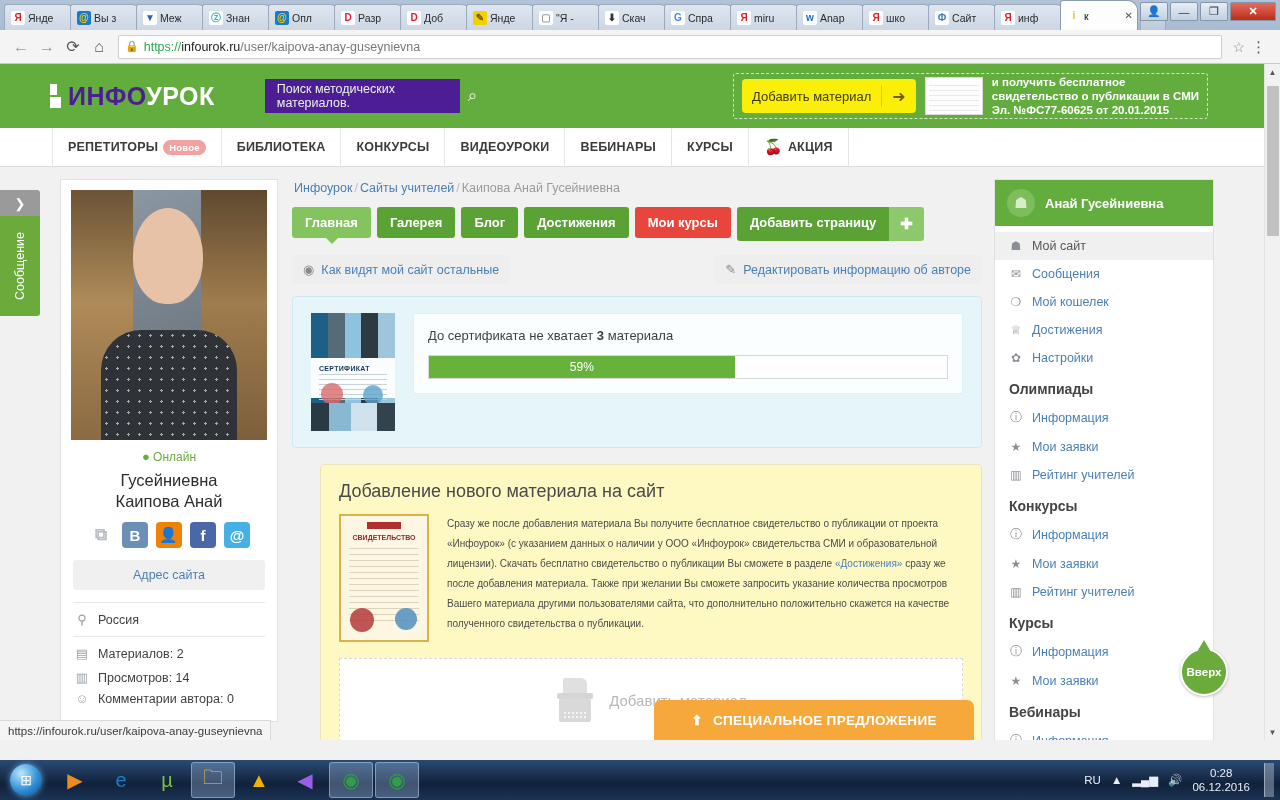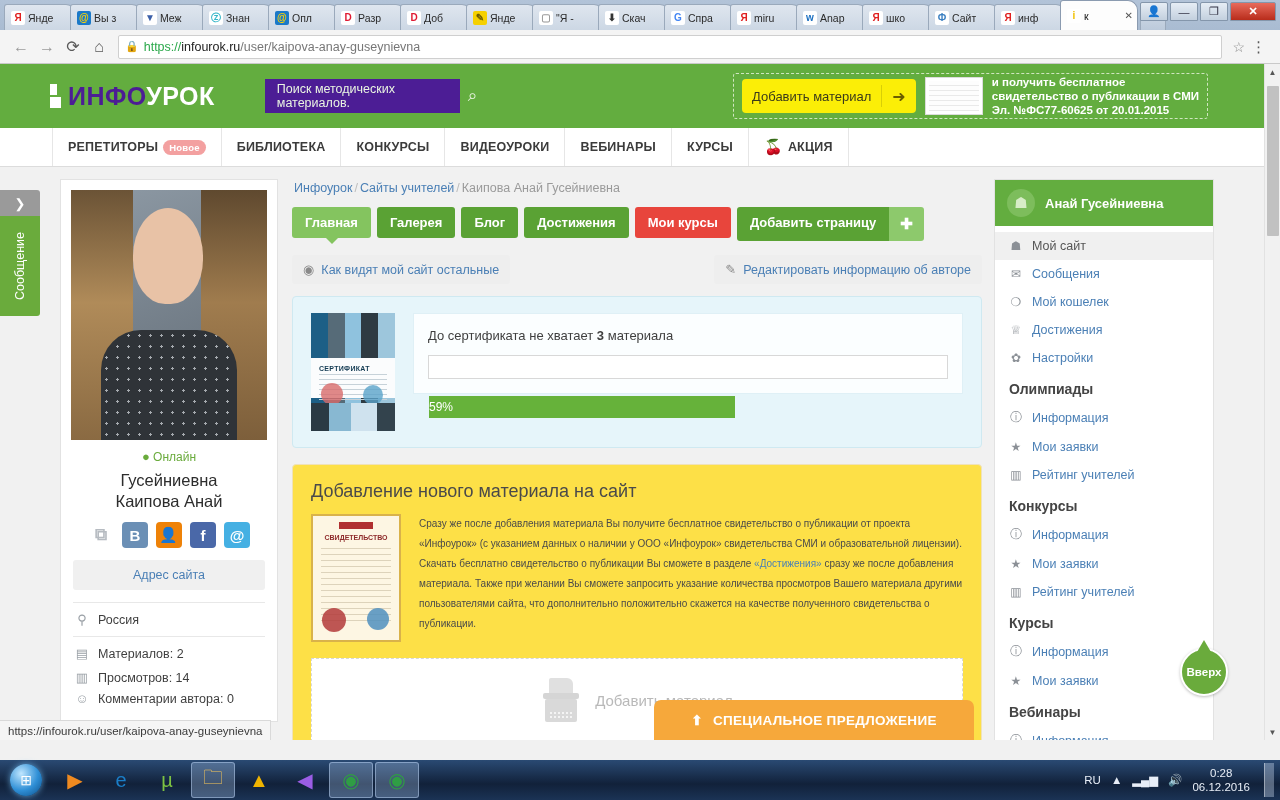--- a/index.html
+++ b/index.html
@@ -247,27 +247,27 @@
 
   .cert-body { flex: 1; }
   .cert-h { font-size: 19px; color: #4a4a4a; padding-bottom: 10px; }
   .cert-split { display: flex; gap: 22px; }
   .cert-desc { width: 205px; font-size: 13px; color: #4f4f4f; line-height: 20px; }
   .cert-panel { flex: 1; background: #fbfeff; border: 1px solid #dff0f6; padding: 14px; }
   .cert-panel-t { font-size: 13px; color: #3f3f3f; padding-bottom: 12px; }
   .cert-panel-t b { font-weight: bold; }
   .progress { height: 24px; border: 1px solid #d8d8d8; background: #fff; position: relative; }
   .progress .fill {
-    height: 100%; background: #66b23a; display: flex; align-items: center; 
-    color: #fff; font-size: 12px; margin-top: 40px;
+    height: 100%; background: #66b23a; display: flex; align-items: center; justify-content: center;
+    color: #fff; font-size: 12px;
   }
 
   .add-card {
-    background: #fde047; border: 1px solid #f0e2b8; border-radius: 4px;
-    margin-top: 16px; padding: 16px 18px 18px;
+    background: #fef9c3; border: 1px solid #f0e2b8; border-radius: 4px;
+    margin-top: 16px; padding: 16px 18px 18px; margin-left: 28px;
   }
   .add-h { font-size: 18px; color: #4a4a4a; padding-bottom: 12px; }
   .add-split { display: flex; gap: 18px; }
   .svid-thumb { width: 90px; height: 128px; flex: 0 0 90px; border: 2px solid #d9b24a; background: #fdf6e3; position: relative; overflow: hidden;}
   .svid-thumb .band { position:absolute; top:6px; left: 50%; transform: translateX(-50%); width: 34px; height: 7px; background:#b03030;}
   .svid-thumb .t { position:absolute; top: 18px; left: 0; right:0; text-align:center; font-size: 7px; font-weight: bold; color: #8e2b2b;}
   .svid-thumb .ln { position:absolute; left: 8px; right: 8px; top: 32px; height: 74px;
     background: linear-gradient(#ddd3bb 1px, transparent 1px) 0 0/100% 6px; }
   .svid-thumb .s1 { position:absolute; left: 9px; bottom: 8px; width: 24px; height: 24px; border-radius: 50%; background:#b33a3a; opacity:.85;}
   .svid-thumb .s2 { position:absolute; right: 10px; bottom: 10px; width: 22px; height: 22px; border-radius: 50%; background:#4f8fbe; opacity:.85;}

